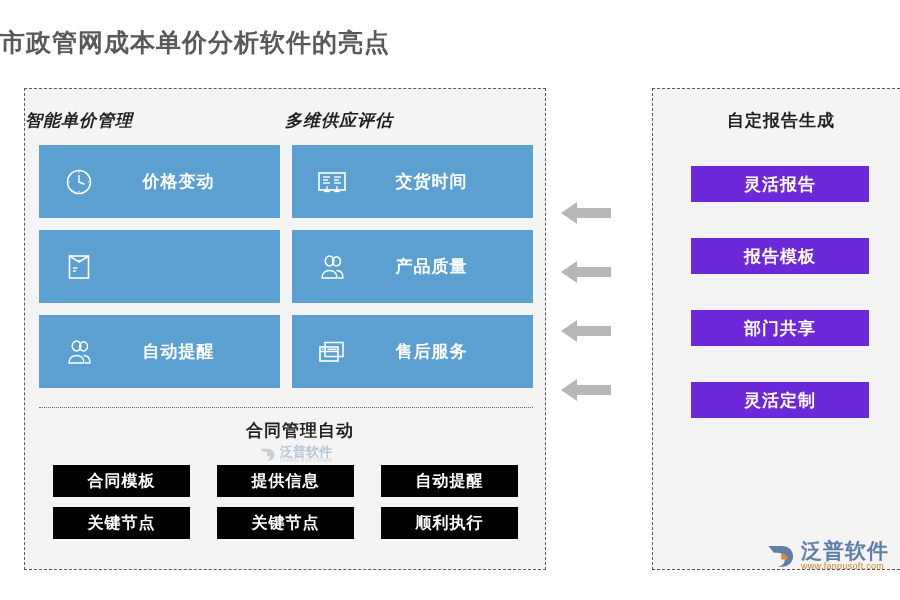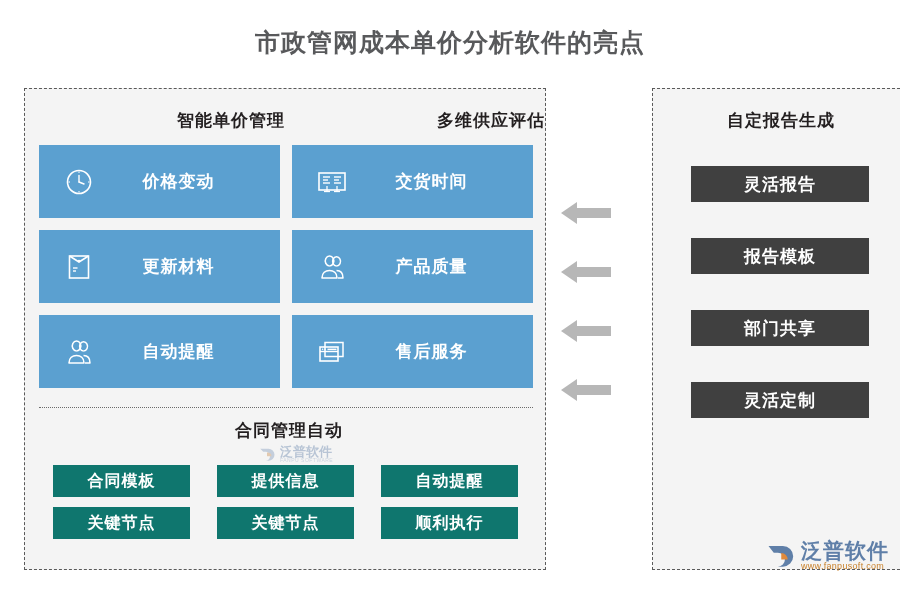--- a/index.html
+++ b/index.html
@@ -14,21 +14,21 @@
     overflow: hidden;
     position: relative;
   }
 
   
   .page-title {
     position: absolute;
     top: 26px;
     left: 0;
     width: 900px;
-    text-align: center;
+    text-align: left;
     font-size: 25px;
     font-weight: bold;
     color: #58595b;
     letter-spacing: 1px;
   }
 
   
   .panel {
     position: absolute;
     background: #f4f4f4;
@@ -59,21 +59,22 @@
   
   .left-headers {
     position: absolute;
     top: 20px;
     left: 0;
     width: 100%;
     display: flex;
   }
   .left-headers .col-head {
     flex: 1;
-    text-align: right;
+    text-align: left;
+    font-style: italic;
   }
 
   
   .card-grid {
     position: absolute;
     top: 56px;
     left: 14px;
     width: 494px;
     display: flex;
     flex-wrap: wrap;
@@ -115,36 +116,36 @@
     left: 14px;
     top: 318px;
     width: 494px;
     border-top: 1px dotted #6b6b6b;
   }
 
   
   .contract-title {
     position: absolute;
     top: 330px;
-    left: 4px;
+    left: 15px;
     width: 100%;
   }
   .chip-grid {
     position: absolute;
     top: 376px;
     left: 28px;
     width: 466px;
     display: flex;
     flex-wrap: wrap;
     gap: 10px 27px;
   }
   .orange-chip {
     width: 137px;
     height: 32px;
-    background: #0f766e;
+    background: #000000;
     color: #ffffff;
     font-size: 16px;
     font-weight: bold;
     letter-spacing: 1px;
     display: flex;
     align-items: center;
     justify-content: center;
   }
 
   
@@ -159,21 +160,21 @@
     top: 77px;
     left: 38px;
     width: 178px;
     display: flex;
     flex-direction: column;
     gap: 36px;
   }
   .right-item {
     width: 178px;
     height: 36px;
-    background: #404040;
+    background: #6d28d9;
     color: #ffffff;
     font-size: 17px;
     font-weight: bold;
     letter-spacing: 1px;
     display: flex;
     align-items: center;
     justify-content: center;
   }
 
   
@@ -296,21 +297,20 @@
     <div class="blue-card">
       <span class="card-icon">
         <svg width="26" height="30" viewBox="0 0 26 30">
           <rect x="3.5" y="4" width="19" height="22" fill="none" stroke="#ffffff" stroke-width="1.6"></rect>
           <path d="M3.5 4 L13 10 L22.5 4" fill="none" stroke="#ffffff" stroke-width="1.5"></path>
           <circle cx="13" cy="9" r="1.2" fill="#ffffff"></circle>
           <line x1="7" y1="16" x2="11.5" y2="16" stroke="#ffffff" stroke-width="1.4"></line>
           <line x1="7" y1="19" x2="10" y2="19" stroke="#ffffff" stroke-width="1.4"></line>
         </svg>
       </span>
-      <span class="card-label">更新材料</span>
     </div>
 
     <div class="blue-card">
       <span class="card-icon">
         <svg width="32" height="30" viewBox="0 0 32 30">
           <path d="M13.5 14 a4.3 5 0 1 1 0.1 0 M6 26 c0-5 3.5-7.5 7.5-7.5 c4 0 7.5 2.5 7.5 7.5 z" fill="none" stroke="#ffffff" stroke-width="1.6" stroke-linejoin="round"></path>
           <path d="M20.5 14 a4 4.6 0 1 1 0.1 0 M20.5 18.5 c4 0 6.5 2.6 6.5 7.5 h-5" fill="none" stroke="#ffffff" stroke-width="1.5" stroke-linejoin="round"></path>
         </svg>
       </span>
       <span class="card-label">产品质量</span>

